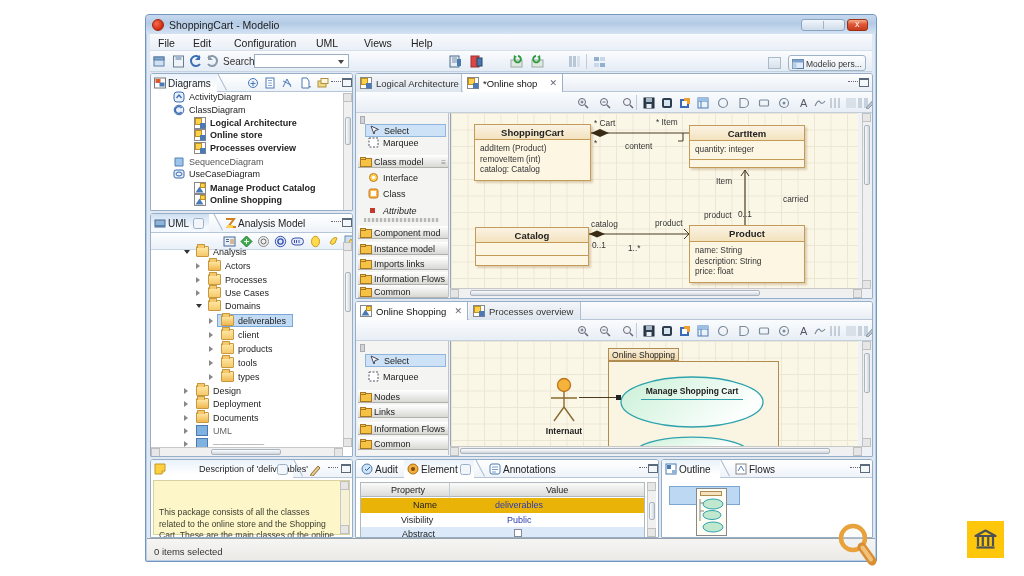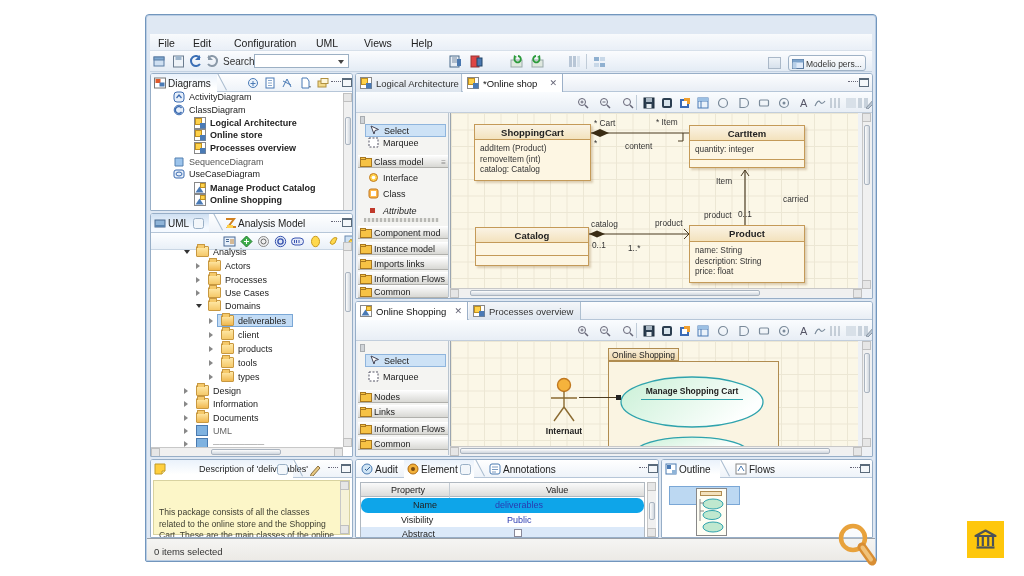--- a/index.html
+++ b/index.html
@@ -103,20 +103,26 @@
 .fold:before { content:""; position:absolute; left:0; top:-3px; width:6px; height:3px;
   background:#f5c96a; border:1px solid #c89840; border-bottom:none; border-radius:1px 1px 0 0; }
 .twist { position:absolute; width:0; height:0; }
 .twist.c { border-top:3px solid transparent; border-bottom:3px solid transparent; border-left:4px solid #888; }
 .twist.o { border-left:3px solid transparent; border-right:3px solid transparent; border-top:4px solid #333; }
 </style>
 </head>
 <body>
 <div id="stage">
   <div id="win">
+    <div id="titlebar">
+        <div id="mlogo"></div>
+        <span class="ttext">ShoppingCart - Modelio</span>
+      <div class="winbtn" id="btn-minmax"></div>
+        <div class="winbtn" id="btn-close"></div>
+    </div>
     <div id="menubar">
       <span style="left:8px">File</span>
         <span style="left:43px">Edit</span>
       <span style="left:84px">Configuration</span>
         <span style="left:166px">UML</span>
       <span style="left:214px">Views</span>
         <span style="left:261px">Help</span>
     </div>
     <div id="toolbar">
       <svg class="tbi" style="left:3px" viewBox="0 0 13 13">
@@ -396,21 +402,21 @@
             <span class="tx" style="left:17px;">types</span>
           </div>
         <div class="twist c" style="left:33px; top:145.5px;"></div>
         <div class="trow" style="left:45px; top:143px;">
             <span class="fold"></span>
             <span class="tx" style="left:17px;">Design</span>
           </div>
         <div class="twist c" style="left:33px; top:158.5px;"></div>
         <div class="trow" style="left:45px; top:156px;">
             <span class="fold" style="background:linear-gradient(#ffe9a8,#f0b850);"></span>
-            <span class="tx" style="left:17px;">Information</span>
+            <span class="tx" style="left:17px;">Deployment</span>
           </div>
         <div class="twist c" style="left:33px; top:172.5px;"></div>
         <div class="trow" style="left:45px; top:170px;">
             <span class="fold" style="background:linear-gradient(#ffe9a8,#f0b850);"></span>
             <span class="tx" style="left:17px;">Documents</span>
           </div>
         <div class="twist c" style="left:33px; top:185.5px;"></div>
         <div class="trow" style="left:45px; top:183px;">
             <span style="position:absolute;width:12px;height:11px;background:#7fb2e0;border:1px solid #4a7ab0;"></span>
             <span class="tx" style="left:17px; color:#666;">UML</span>
@@ -884,21 +890,21 @@
         </div>
         <div class="vmenu" style="left:283px;"></div>
         <div class="vmax" style="left:292px;"></div>
       </div>
       <div style="position:absolute; left:4px; top:22px; width:285px; bottom:0; border:1px solid #b0b8c0; border-bottom:none;">
         <div style="position:absolute; left:0; right:0; top:0; height:14px; background:linear-gradient(#fafafa,#dcdcda); border-bottom:1px solid #b0b8c0; font-size:9px; color:#222;">
           <span style="position:absolute; left:30px; top:2px;">Property</span>
           <span style="position:absolute; left:185px; top:2px;">Value</span>
         </div>
         <div style="position:absolute; left:88px; top:0; bottom:0; width:1px; background:#c4ccd4;"></div>
-        <div style="position:absolute; left:0; right:0; top:15px; height:14.5px; background:#0ea5e9; font-size:9px; color:#222;border-radius:7px;">
+        <div style="position:absolute; left:0; right:0; top:15px; height:14.5px; background:#eab308; font-size:9px; color:#222;">
           <span style="position:absolute; left:52px; top:2px;">Name</span>
           <span style="position:absolute; left:134px; top:2px; color:#2a3ab0;">deliverables</span>
         </div>
         <div style="position:absolute; left:0; right:0; top:44px; height:13px; background:#dbe9f9; font-size:9px; color:#222;">
           <span style="position:absolute; left:41px; top:2px;">Abstract</span>
           <span style="position:absolute; left:153px; top:2px; width:8px; height:8px; background:#fff; border:1px solid #889;"></span>
         </div>
         <div style="position:absolute; left:0; right:0; top:29.5px; height:14.5px; background:#fff; font-size:9px; color:#222;">
           <span style="position:absolute; left:40px; top:2px;">Visibility</span>
           <span style="position:absolute; left:146px; top:2px; color:#2a3ab0;">Public</span>

